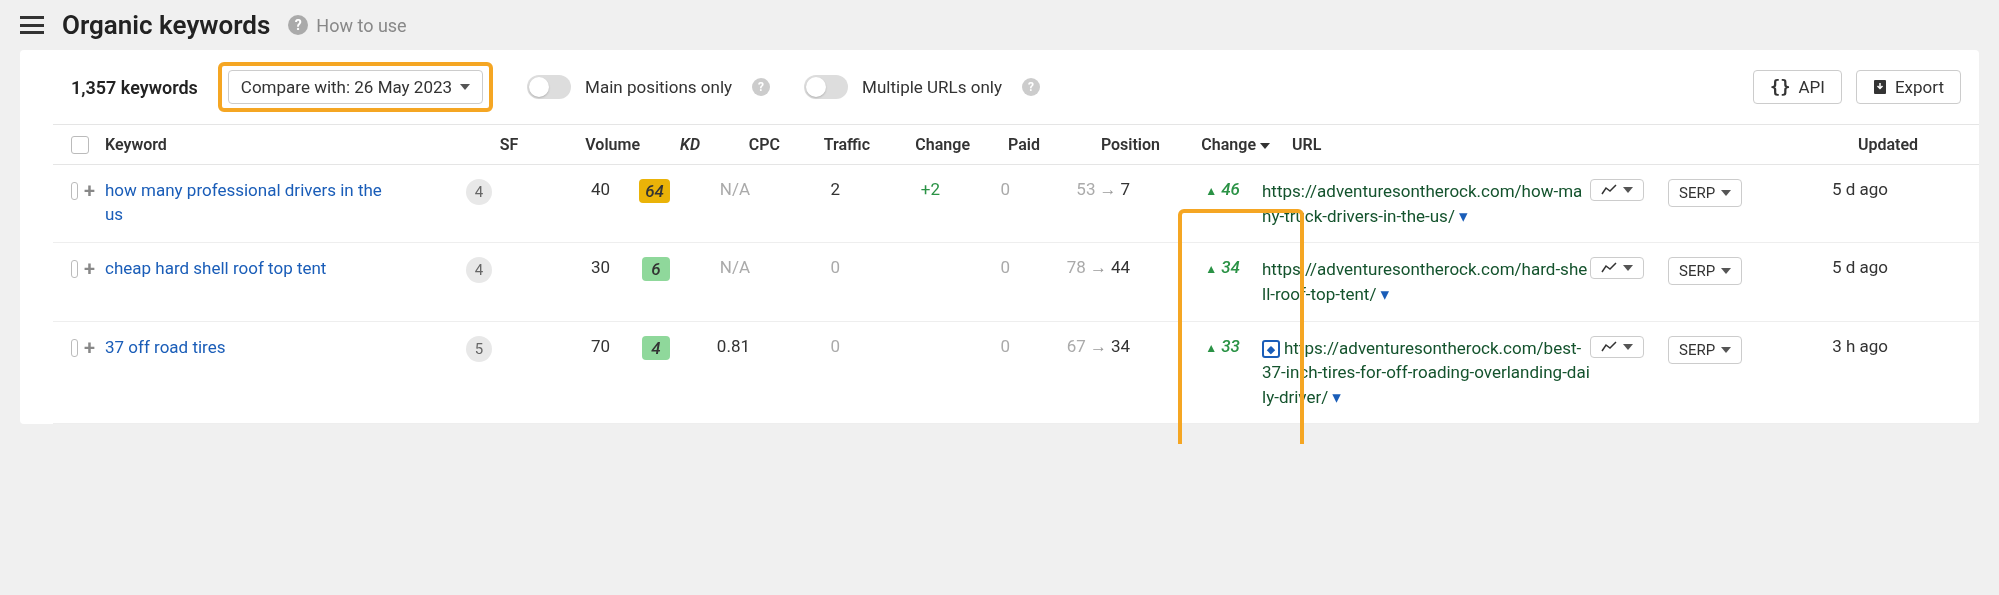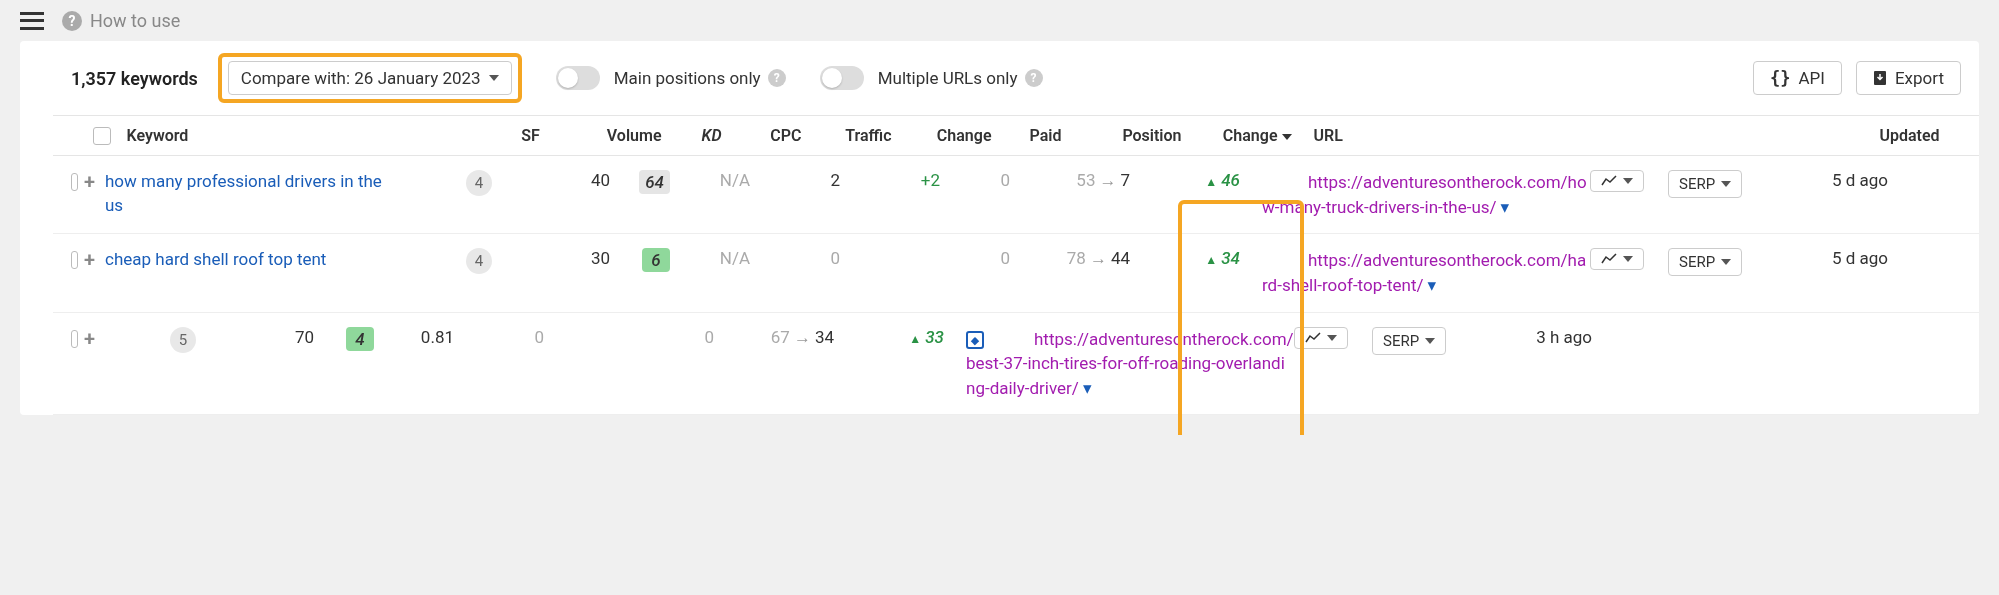--- a/index.html
+++ b/index.html
@@ -13,24 +13,24 @@
 .help-icon { width: 20px; height: 20px; border-radius: 50%; background: #aaa; color: #fff; display: inline-flex; align-items: center; justify-content: center; font-size: 14px; font-weight: bold; }
 .panel { background: #fff; margin: 0 20px 20px 20px; border-radius: 4px; padding-left: 33px; }
 .toolbar { display: flex; align-items: center; padding: 12px 18px; gap: 14px; border-bottom: 1px solid #e5e5e5; }
 .count-label { font-weight: 600; font-size: 18px; color: #222; margin-right: 6px; }
 .orange-group { border: 4px solid #f5a623; border-radius: 6px; display: flex; gap: 10px; padding: 4px 6px; }
 .pill-btn { display: flex; align-items: center; gap: 8px; border: 1px solid #ccc; border-radius: 4px; padding: 6px 12px; background: #fff; font-size: 17px; color: #333; cursor: pointer; }
 .cal-icon { width: 16px; height: 16px; }
 .caret { border-left: 5px solid transparent; border-right: 5px solid transparent; border-top: 6px solid #555; display: inline-block; }
 .toggle { width: 44px; height: 24px; background: #ddd; border-radius: 12px; position: relative; margin-left: 20px; }
 .toggle::after { content: ""; width: 20px; height: 20px; background: #fff; border-radius: 50%; position: absolute; top: 2px; left: 2px; box-shadow: 0 1px 2px rgba(0,0,0,.2); }
-.toggle-label { font-size: 17px; color: #333; display: flex; align-items: center; gap: 7px; }
+.toggle-label { font-size: 17px; color: #333; display: flex; align-items: center; gap: 20px; }
 .spacer { flex: 1; }
 .action-btn { display: flex; align-items: center; gap: 8px; border: 1px solid #ccc; border-radius: 4px; padding: 6px 16px; background: #fff; font-size: 17px; color: #333; cursor: pointer; }
-.table-head { display: flex; align-items: center; padding: 10px 18px 10px 18px; border-bottom: 1px solid #e5e5e5; font-weight: 600; color: #333; font-size: 16px; justify-content: center; }
+.table-head { display: flex; align-items: center; padding: 10px 18px 10px 18px; border-bottom: 1px solid #e5e5e5; font-weight: 600; color: #333; font-size: 16px; }
 .col-check { width: 34px; display: flex; align-items: center; }
 .col-keyword { width: 326px; }
 .col-sf { width: 62px; text-align: center; margin-left: 47px; }
 .col-volume { width: 100px; text-align: right; }
 .col-kd { width: 60px; text-align: right; font-style: italic; }
 .col-cpc { width: 80px; text-align: right; }
 .col-traffic { width: 90px; text-align: right; }
 .col-change1 { width: 100px; text-align: right; }
 .col-paid { width: 70px; text-align: right; }
 .col-position { width: 120px; text-align: right; }
@@ -38,57 +38,58 @@
 .col-url { width: 350px; padding-left: 22px; }
 .col-chart { width: 78px; }
 .col-serp { width: 110px; }
 .col-updated { width: 110px; text-align: right; }
 .row { display: flex; align-items: flex-start; padding: 14px 18px; border-bottom: 1px solid #eee; font-size: 17px; }
 .checkbox { width: 18px; height: 18px; border: 1.5px solid #bbb; border-radius: 3px; }
 .plus-icon { color: #888; font-size: 20px; font-weight: 600; margin-left: 6px; margin-right: 10px; }
 .kw-link { color: #1a5db8; text-decoration: none; line-height: 1.4; }
 .sf-pill { width: 26px; height: 26px; border-radius: 50%; background: #e8e8e8; color: #666; display: inline-flex; align-items: center; justify-content: center; font-size: 15px; }
 .kd-badge { display: inline-block; min-width: 28px; padding: 2px 6px; border-radius: 4px; color: #333; font-weight: 500; text-align: center; }
-.kd-orange { background: #e5e5e5; }
+.kd-orange { background: #eab308; }
 .kd-green { background: #8fd89b; }
 .muted { color: #aaa; }
 .traffic-green { color: #2a9245; }
 .pos-arrow { color: #999; margin: 0 4px; }
 .up-tri { color: #2a9245; font-size: 12px; margin-right: 4px; }
 .change-val { color: #2a9245; font-weight: 500; font-style: italic; }
-.url-link { color: #a21caf; text-decoration: none; line-height: 1.45; word-break: break-all; margin-left: 46px; }
+.url-link { color: #14532d; text-decoration: none; line-height: 1.45; word-break: break-all; }
 .url-caret { color: #1a5db8; margin-left: 4px; }
 .mini-btn { border: 1px solid #ccc; border-radius: 4px; padding: 4px 10px; background: #fff; display: inline-flex; align-items: center; gap: 6px; font-size: 15px; cursor: pointer; }
 .orange-col-highlight { position: absolute; border: 4px solid #f5a623; border-radius: 6px; pointer-events: none; }
 .orange-col-highlight.hl1 { top: 159px; left: 1158px; width: 126px; height: 370px; }
 .featured-icon { width: 18px; height: 18px; border: 2px solid #1a5db8; border-radius: 3px; display: inline-flex; align-items: center; justify-content: center; color: #1a5db8; font-size: 11px; margin-right: 4px; vertical-align: middle; }
 .sort-caret { border-left: 5px solid transparent; border-right: 5px solid transparent; border-top: 6px solid #333; display: inline-block; margin-left: 4px; vertical-align: middle; }
 </style>
 </head>
 <body>
 
 <div class="page">
   <div class="header-bar">
     <div class="hamburger">
         <span></span>
         <span></span>
         <span></span>
       </div>
+    <div class="page-title">Organic keywords</div>
     <div class="how-to-use">
       <span class="help-icon">?</span>
       <span>How to use</span>
     </div>
   </div>
 
   <div class="panel" style="position:relative;">
     <div class="toolbar">
       <span class="count-label">1,357 keywords</span>
       <div class="orange-group">
         <div class="pill-btn">
-          <span>Compare with: 26 January 2023</span>
+          <span>Compare with: 26 May 2023</span>
           <span class="caret"></span>
         </div>
       </div>
       <div class="toggle"></div>
       <div class="toggle-label">
         <span>Main positions only</span>
         <span class="help-icon" style="width:18px;height:18px;font-size:12px;background:#ccc">?</span>
       </div>
       <div class="toggle"></div>
       <div class="toggle-label">
@@ -186,20 +187,21 @@
               <span>SERP</span>
               <span class="caret"></span>
             </div></div>
     <div class="col-updated">5 d ago</div>
   </div>
         <div class="row">
     <div class="col-check" style="display:flex;align-items:center;">
       <div class="checkbox"></div>
       <span class="plus-icon">+</span>
     </div>
+    <div class="col-keyword" style="width:296px"><a href="#" class="kw-link">37 off road tires</a></div>
     <div class="col-sf"><span class="sf-pill">5</span></div>
     <div class="col-volume">70</div>
     <div class="col-kd"><span class="kd-badge kd-green">4</span></div>
     <div class="col-cpc ">0.81</div>
     <div class="col-traffic muted">0</div>
     <div class="col-change1"></div>
     <div class="col-paid muted">0</div>
     <div class="col-position"><span class="muted">67</span><span class="pos-arrow">→</span>34</div>
     <div class="col-change2"><span class="up-tri">▲</span><span class="change-val">33</span></div>
     <div class="col-url"><span class="featured-icon">◆</span><a href="#" class="url-link">https://adventuresontherock.com/best-37-inch-tires-for-off-roading-overlanding-daily-driver/</a><span class="url-caret">▾</span></div>

